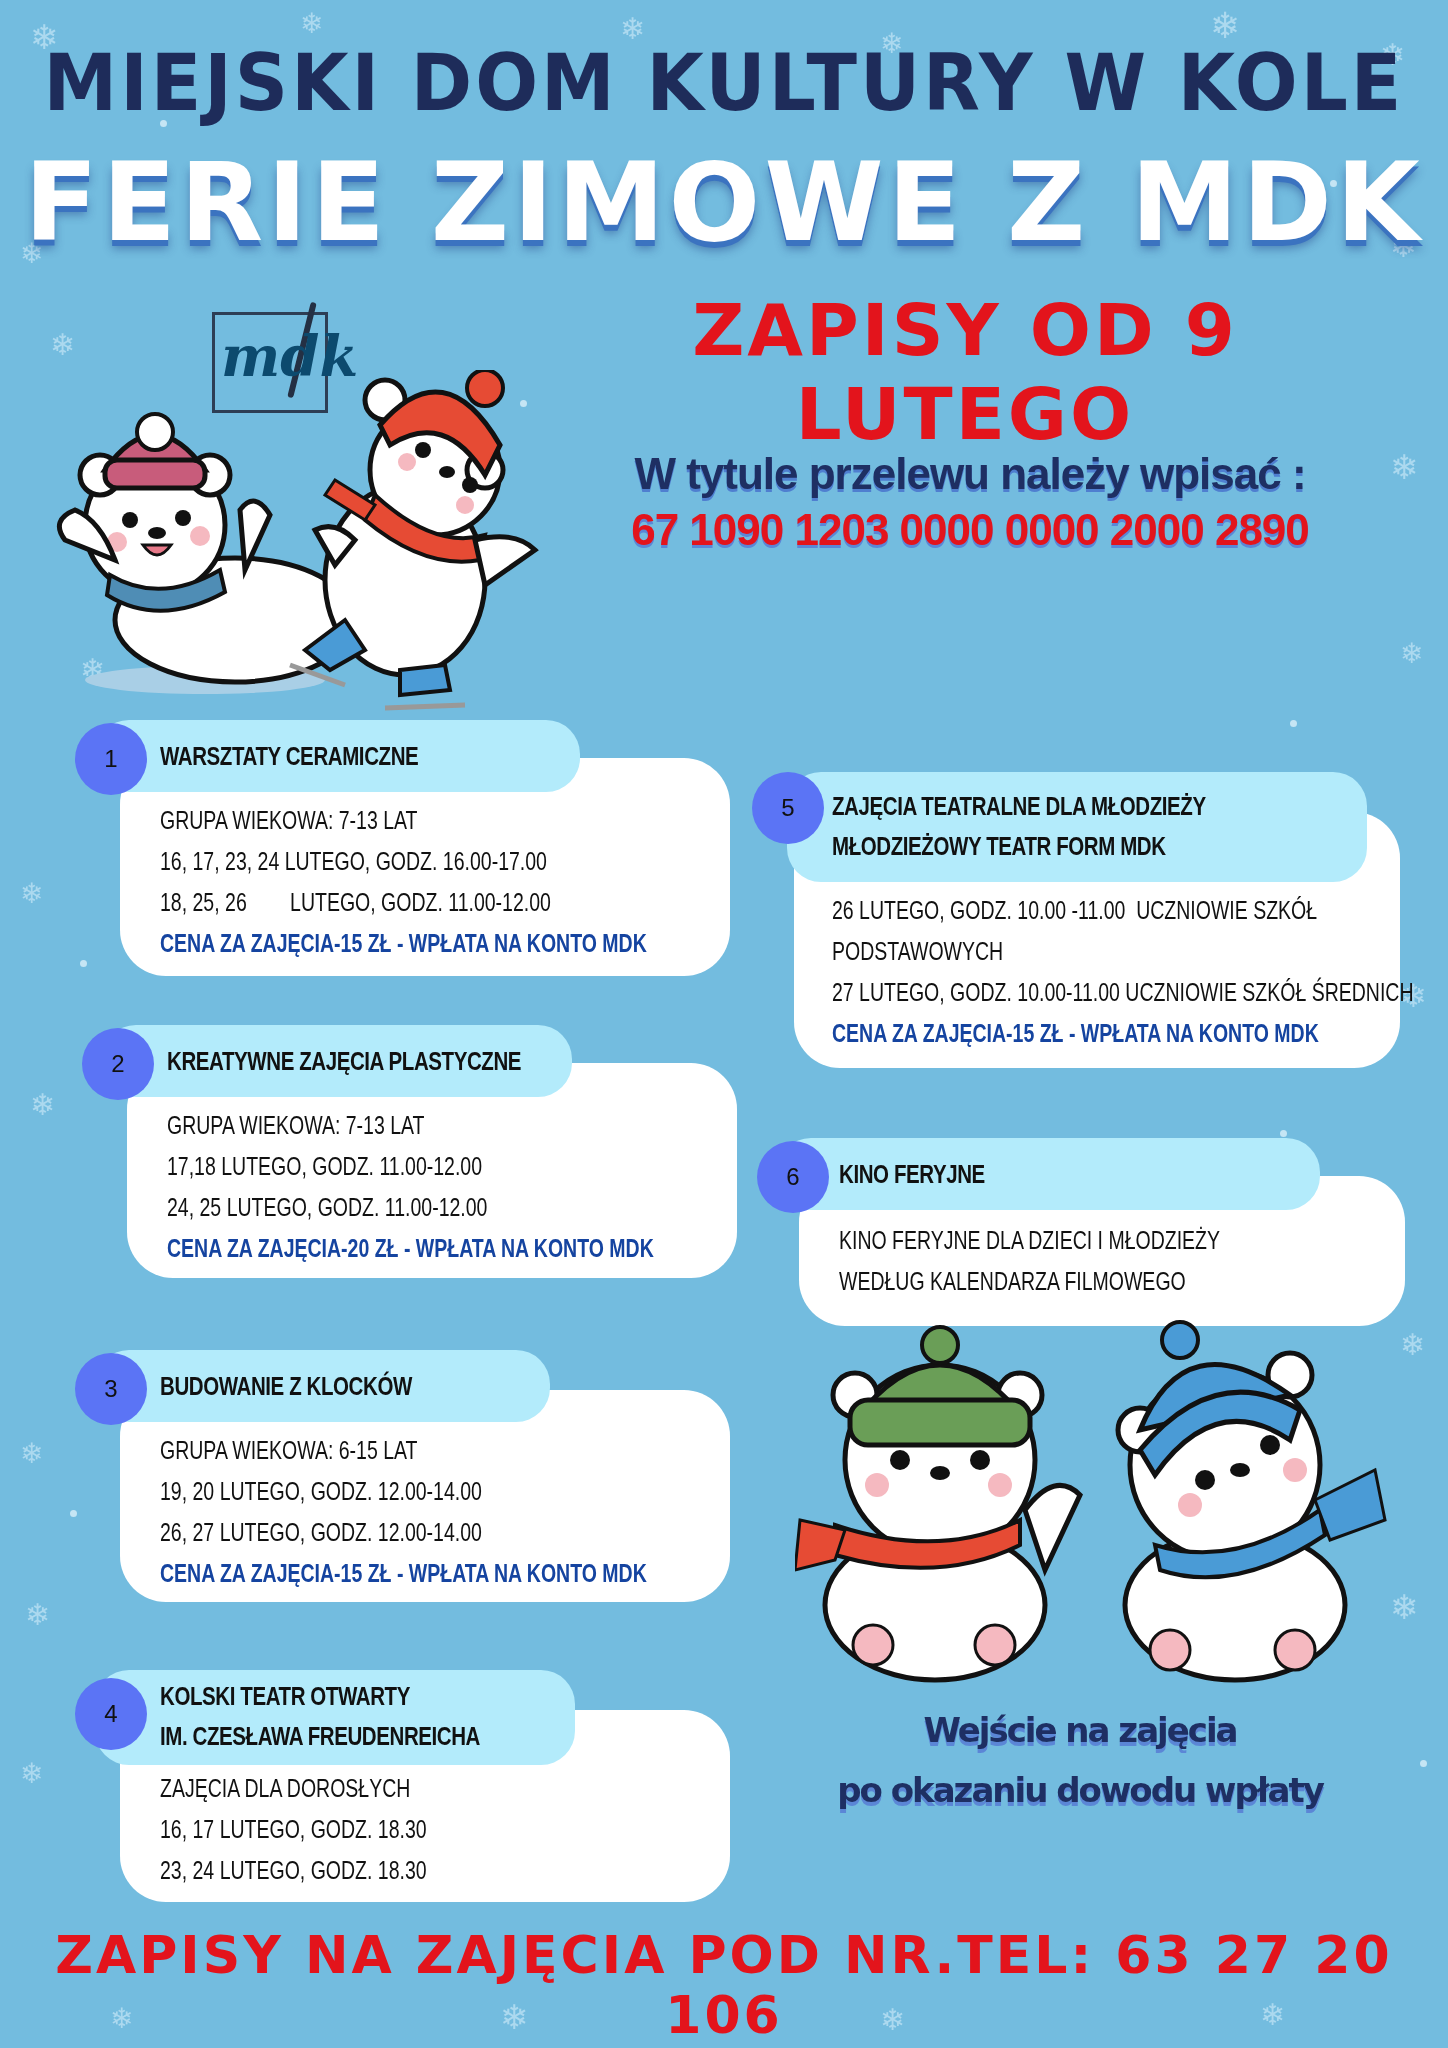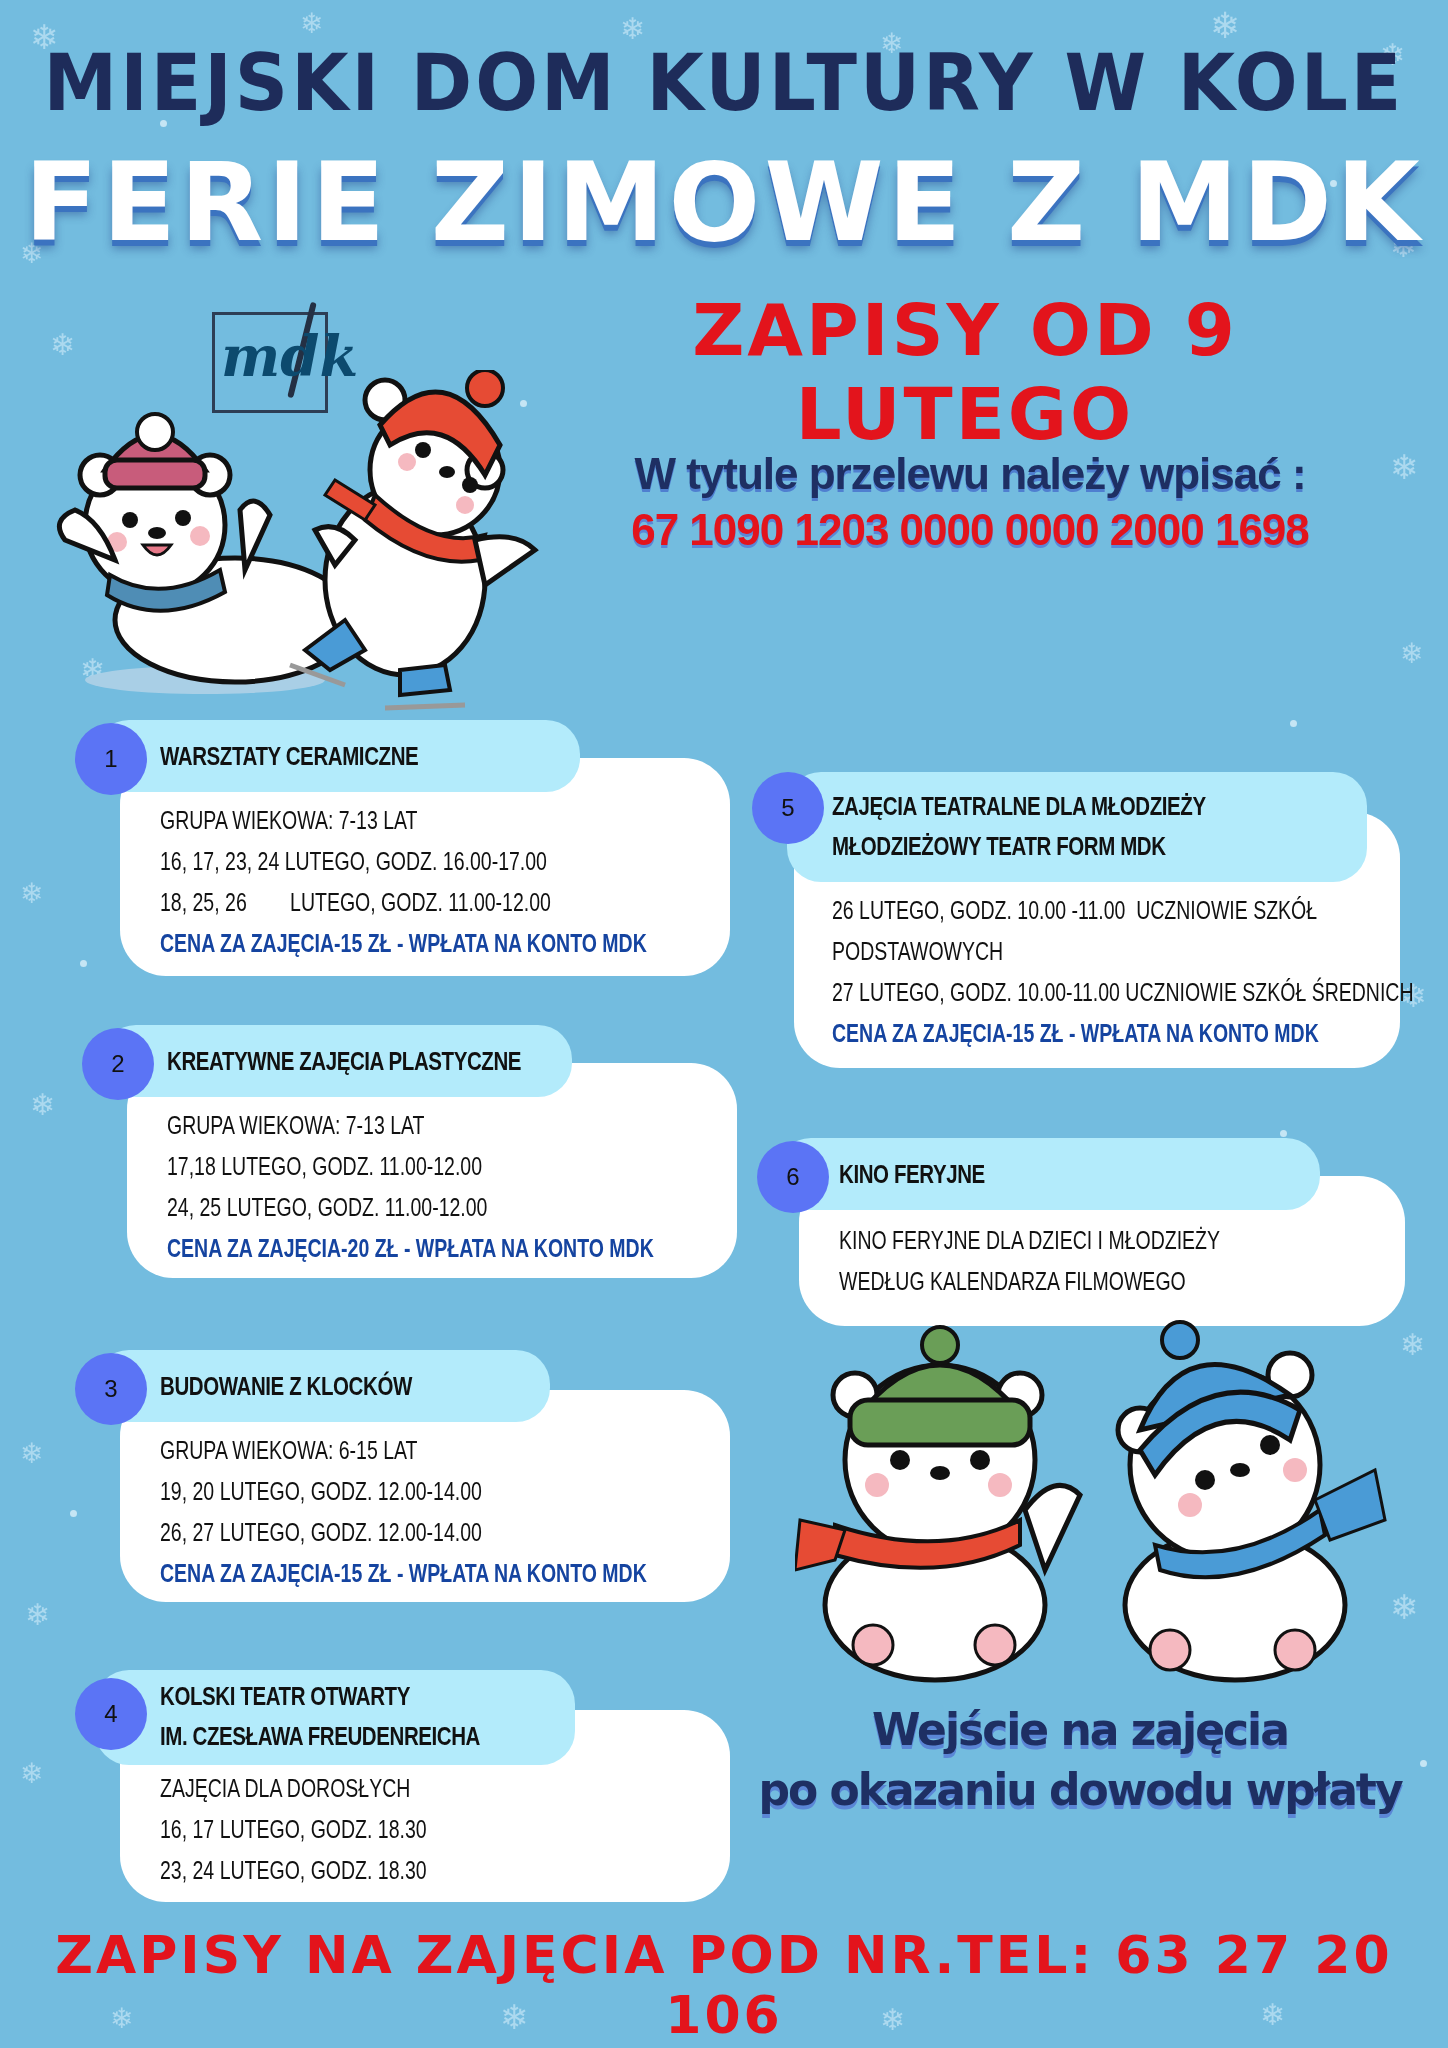--- a/index.html
+++ b/index.html
@@ -76,21 +76,21 @@
   .card .lines {
     position:absolute; font-family:"Liberation Sans", sans-serif; font-size:25px; color:#111;
     line-height:41px; transform:scaleX(.78); transform-origin:left top; white-space:nowrap;
   }
   .card .price {
     font-weight:bold; color:#1544a0;
   }
   .entry {
     position:absolute; left:730px; top:1700px; width:700px; text-align:center;
     font-family:"DejaVu Sans", sans-serif; font-weight:bold; color:#1e2f63;
-    font-size:44px; line-height:60px; letter-spacing:-2px;
+    font-size:34px; line-height:60px; letter-spacing:-2px;
     text-shadow: 0 4px 0 #5b86d6;
   }
   .footer {
     position:absolute; left:0; top:1925px; width:1448px; text-align:center;
     font-family:"DejaVu Sans", sans-serif; font-weight:bold; font-size:52px;
     color:#e3141c; letter-spacing:3px;
   }
 </style>
 </head>
 <body>
@@ -175,21 +175,21 @@
   <path d="M270 160 Q290 150 310 170 L290 195 Z" fill="#fff" stroke="#111" stroke-width="5"></path>
   <path d="M430 170 Q470 160 490 180 L440 215 Z" fill="#fff" stroke="#111" stroke-width="5"></path>
   <path d="M260 280 L300 250 L320 280 L285 300 Z" fill="#4a9bd6" stroke="#111" stroke-width="4"></path>
   <path d="M355 300 L400 295 L405 320 L355 325 Z" fill="#4a9bd6" stroke="#111" stroke-width="4"></path>
   <line x1="245" y1="295" x2="300" y2="315" stroke="#999" stroke-width="5"></line>
   <line x1="340" y1="338" x2="420" y2="335" stroke="#999" stroke-width="5"></line>
 </svg>
 
 <div class="transfer">
   <div class="navy">W tytule przelewu należy wpisać :</div>
-  <div class="red">67 1090 1203 0000 0000 2000 1698</div>
+  <div class="red">67 1090 1203 0000 0000 2000 2890</div>
 </div>
 
 <div class="card" style="left:75px;top:720px;width:660px;height:260px">
   <div class="body" style="left:45px;top:38px;width:610px;height:218px"></div>
   <div class="pill" style="left:20px;top:0;width:485px;height:72px"></div>
   <div class="badge" style="left:0;top:3px">1</div>
   <div class="heading" style="left:85px;top:16px">
     <div>WARSZTATY CERAMICZNE</div>
   </div>
   <div class="lines" style="left:85px;top:80px">

